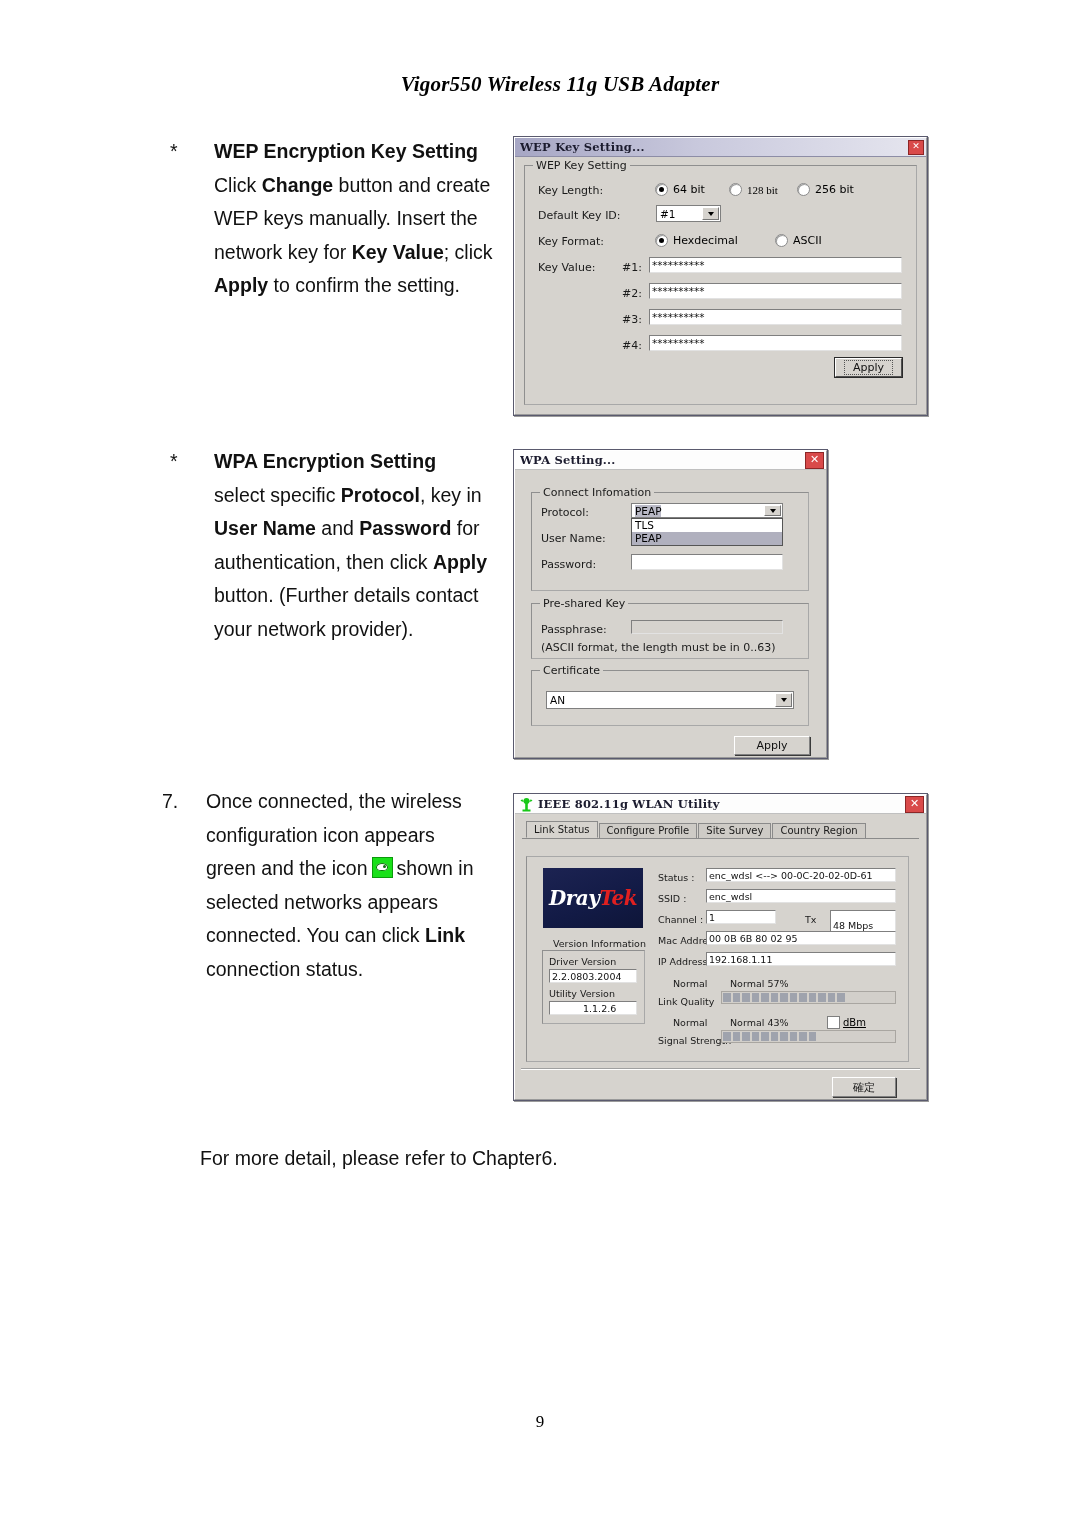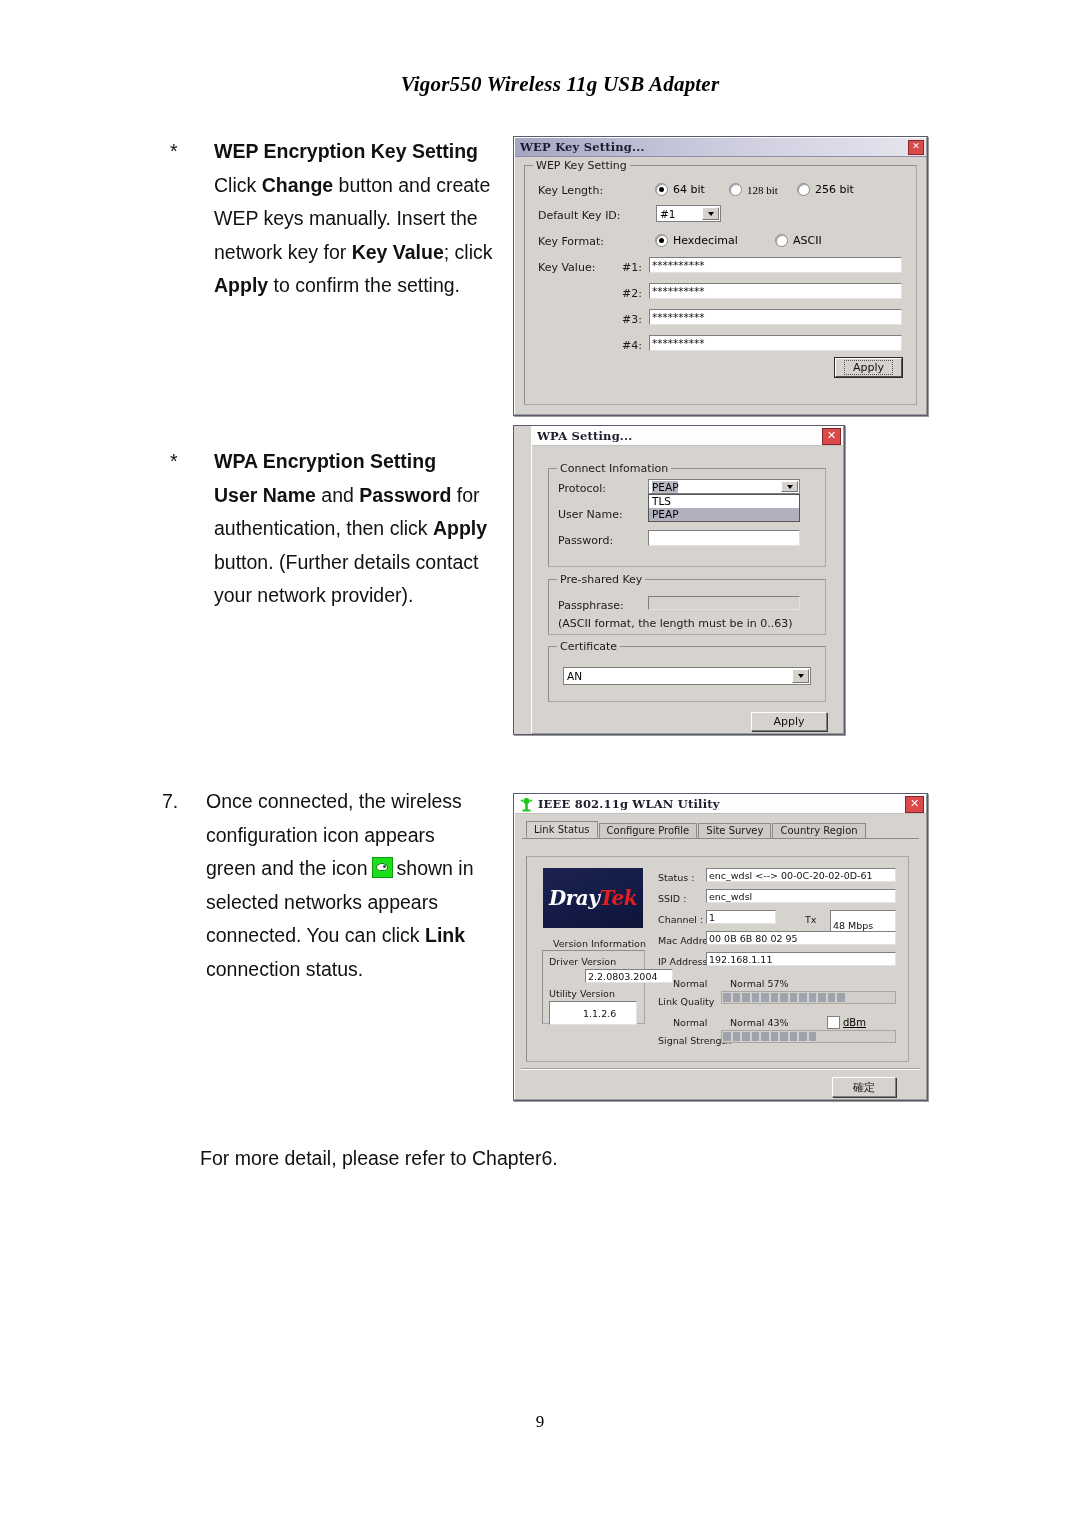--- a/index.html
+++ b/index.html
@@ -286,21 +286,21 @@
   }
   .btn .dashed {
     border: 1px dotted #555;
     padding: 0 8px;
   }
 
   
   #wep-dialog { left: 513px; top: 136px; width: 413px; height: 278px; }
 
   
-  #wpa-dialog { left: 513px; top: 425px; width: 313px; height: 308px; padding-left: 17px; }
+  #wpa-dialog { left: 513px; top: 449px; width: 313px; height: 308px; }
   .dropdown-list {
     position: absolute;
     background: #ffffff;
     border: 1px solid #555;
     box-sizing: border-box;
     font-size: 10.5px;
     z-index: 10;
   }
   .dropdown-list .opt {
     padding: 0 3px;
@@ -473,20 +473,21 @@
         </div>
       </div>
     </div>
   </div>
 </div>
 
 <div class="text-col" id="wpa-text" style="left:170px; top:445px; width:345px;">
   <span class="marker">*</span>
   <div class="body">
     <div class="hdln">WPA Encryption Setting</div>
+    <div><span>select specific </span><b>Protocol</b><span>, key in</span></div>
     <div><b>User Name</b><span> and </span><b>Password</b><span> for</span></div>
     <div><span>authentication, then click </span><b>Apply</b></div>
     <div>button. (Further details contact</div>
     <div>your network provider).</div>
   </div>
 </div>
 
 <div class="win" id="wpa-dialog">
   <div class="win-inner">
     <div class="titlebar white">
@@ -573,23 +574,23 @@
 
         <div class="logo-box" style="position:absolute; left:16px; top:11px; width:100px; height:60px;">
           <span class="logo-text">
             <span class="dray">Dray</span><span class="tek">Tek</span>
           </span>
         </div>
         <span class="lbl" style="position:absolute; left:26px; top:81px; font-size:9.5px;">Version Information</span>
 
         <div class="group" style="position:absolute; left:15px; top:93px; width:103px; height:74px;">
           <span class="lbl" style="position:absolute; left:6px; top:5px; font-size:9.5px;">Driver Version</span>
-          <span class="field" style="position:absolute; left:6px; top:18px; width:88px; height:14px; font-size:9.5px;margin-left:36px;">2.2.0803.2004</span>
+          <span class="field" style="position:absolute; left:6px; top:18px; width:88px; height:14px; font-size:9.5px;">2.2.0803.2004</span>
           <span class="lbl" style="position:absolute; left:6px; top:37px; font-size:9.5px;">Utility Version</span>
-          <span class="field" style="position:absolute; left:6px; top:50px; width:88px; height:24px; font-size:9.5px;padding-left:33px;">1.1.2.6</span>
+          <span class="field" style="position:absolute; left:6px; top:50px; width:88px; height:14px; font-size:9.5px;padding-left:33px;">1.1.2.6</span>
         </div>
 
         <span class="lbl" style="position:absolute; left:131px; top:15px; font-size:9.5px;">Status :</span>
         <span class="field" style="position:absolute; left:179px; top:11px; width:190px; height:14px; font-size:9.5px;">enc_wdsl &lt;--&gt; 00-0C-20-02-0D-61</span>
 
         <span class="lbl" style="position:absolute; left:131px; top:36px; font-size:9.5px;">SSID :</span>
         <span class="field" style="position:absolute; left:179px; top:32px; width:190px; height:14px; font-size:9.5px;">enc_wdsl</span>
 
         <span class="lbl" style="position:absolute; left:131px; top:57px; font-size:9.5px;">Channel :</span>
         <span class="field" style="position:absolute; left:179px; top:53px; width:70px; height:14px; font-size:9.5px;">1</span>

